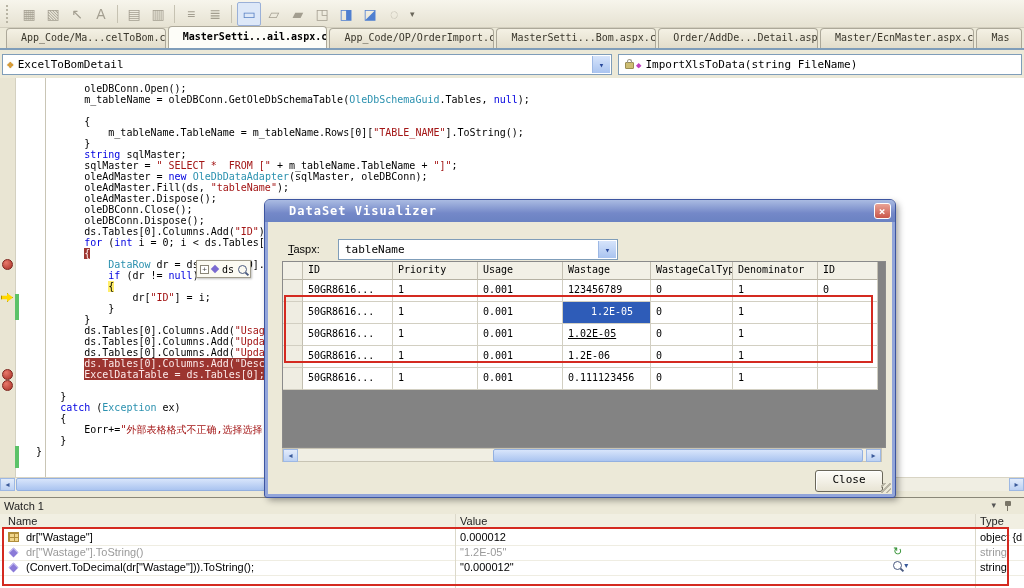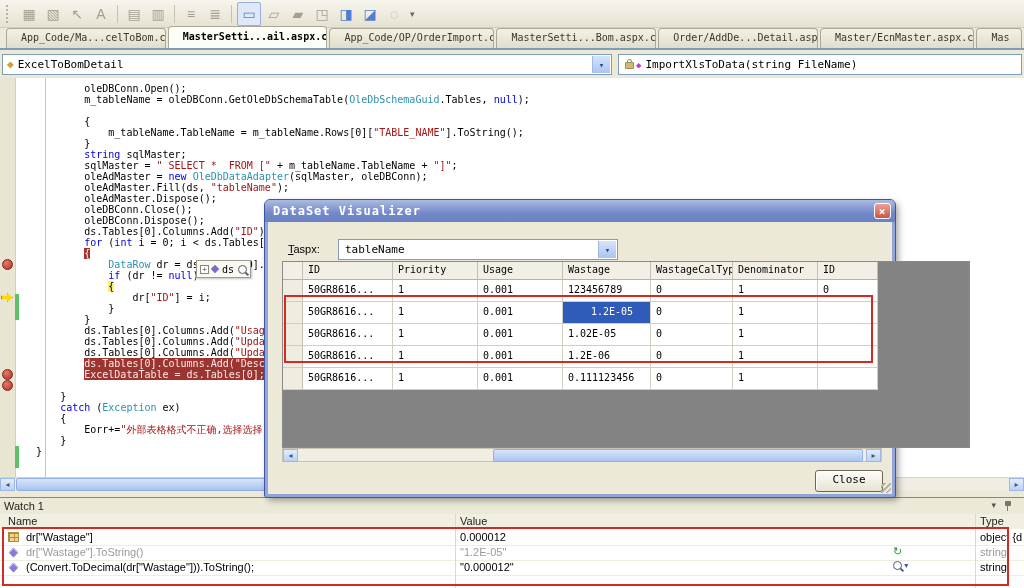--- a/index.html
+++ b/index.html
@@ -74,28 +74,28 @@
   .mag{position:relative;width:7px;height:7px;border:1px solid #4a5a80;border-radius:50%;display:inline-block;}
   .mag:after{content:'';position:absolute;width:4px;height:2px;background:#4a5a80;right:-3px;bottom:-2px;transform:rotate(45deg);}
 
   
   .dialog{left:265px;top:200px;width:630px;height:297px;z-index:5;background:#ece9d8;
     border:3px solid #92a5da;outline:1px solid #3d55a0;border-radius:5px 5px 2px 2px;
     box-shadow:3px 3px 7px rgba(0,0,0,.4);box-sizing:border-box;}
   .dlg-title{position:absolute;left:-3px;top:-3px;right:-3px;height:22px;border-radius:5px 5px 0 0;
     background:linear-gradient(180deg,#aabbe2,#7488c8 60%,#6a82c2);
     color:#fff;font-weight:bold;font-family:"DejaVu Sans Mono",monospace;font-size:12px;
-    line-height:22px;padding-left:8px;letter-spacing:1px;box-sizing:border-box;}
+    line-height:22px;padding-left:24px;letter-spacing:1px;box-sizing:border-box;}
   .dlg-close{position:absolute;right:4px;top:3px;width:17px;height:16px;border-radius:3px;
     background:linear-gradient(180deg,#e9a295,#c9564a);border:1px solid #fff;color:#fff;
     font-size:11px;font-weight:bold;line-height:15px;text-align:center;box-sizing:border-box;}
   .dlg-label{position:absolute;left:20px;top:40px;font-size:11px;}
   .dlg-label u{text-decoration:underline;}
   .dlg-combo{left:50px;top:36px;width:280px;margin-left:20px;}
-  .grid{position:absolute;left:14px;top:58px;width:688px;height:187px;background:#838383;
+  .grid{position:absolute;left:14px;top:58px;width:604px;height:187px;background:#838383;
     border:1px solid #8a8a8a;overflow:hidden;box-sizing:border-box;}
   .g-row{display:flex;}
   .g-cell{box-sizing:border-box;border-right:1px solid #d2cfc2;border-bottom:1px solid #d2cfc2;
     font-family:"DejaVu Sans Mono",monospace;font-size:10px;padding:4px 0 0 5px;height:22px;
     background:#fff;white-space:nowrap;overflow:hidden;}
   .g-head .g-cell{background:#f2f0e6;border-right:1px solid #c3bfb1;border-bottom:1px solid #b5b1a3;height:18px;padding-top:2px;}
   .g-sel{background:#efede2;border-right:1px solid #c3bfb1;}
   .g-cell.selected{background:#2e5cb8;color:#fff;padding-left:28px;}
   .dlg-hscroll{position:absolute;left:14px;top:245px;width:600px;height:14px;background:#f0eee3;border:1px solid #c8c4b4;box-sizing:border-box;}
   .close-btn{position:absolute;left:547px;top:267px;width:66px;height:20px;background:linear-gradient(180deg,#fdfcf8,#e8e4d4);
@@ -285,21 +285,21 @@
           <div class="g-cell selected" style="width: 88px;">1.2E-05</div>
           <div class="g-cell" style="width: 82px;">0</div>
           <div class="g-cell" style="width: 85px;">1</div>
           <div class="g-cell" style="width: 60px;"></div>
         </div>
         <div class="g-row">
           <div class="g-cell g-sel" style="width: 20px;"></div>
           <div class="g-cell" style="width: 90px;">50GR8616...</div>
           <div class="g-cell" style="width: 85px;">1</div>
           <div class="g-cell" style="width: 85px;">0.001</div>
-          <div class="g-cell" style="width: 88px;">1.02E-05</div>
+          <div class="g-cell" style="width: 88px; text-decoration: underline;">1.02E-05</div>
           <div class="g-cell" style="width: 82px;">0</div>
           <div class="g-cell" style="width: 85px;">1</div>
           <div class="g-cell" style="width: 60px;"></div>
         </div>
         <div class="g-row">
           <div class="g-cell g-sel" style="width: 20px;"></div>
           <div class="g-cell" style="width: 90px;">50GR8616...</div>
           <div class="g-cell" style="width: 85px;">1</div>
           <div class="g-cell" style="width: 85px;">0.001</div>
           <div class="g-cell" style="width: 88px;">1.2E-06</div>

